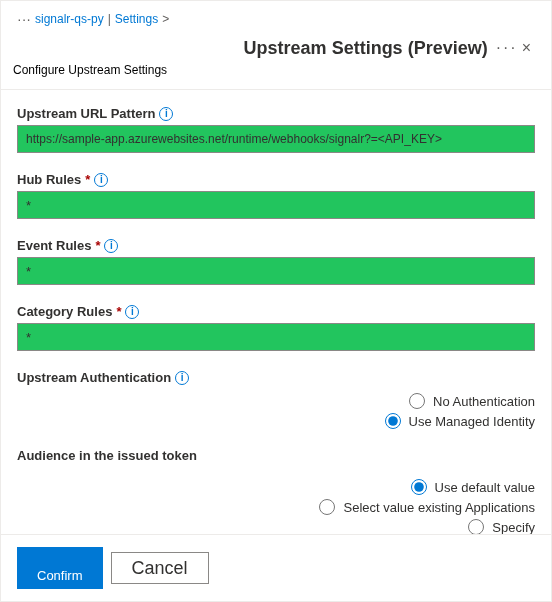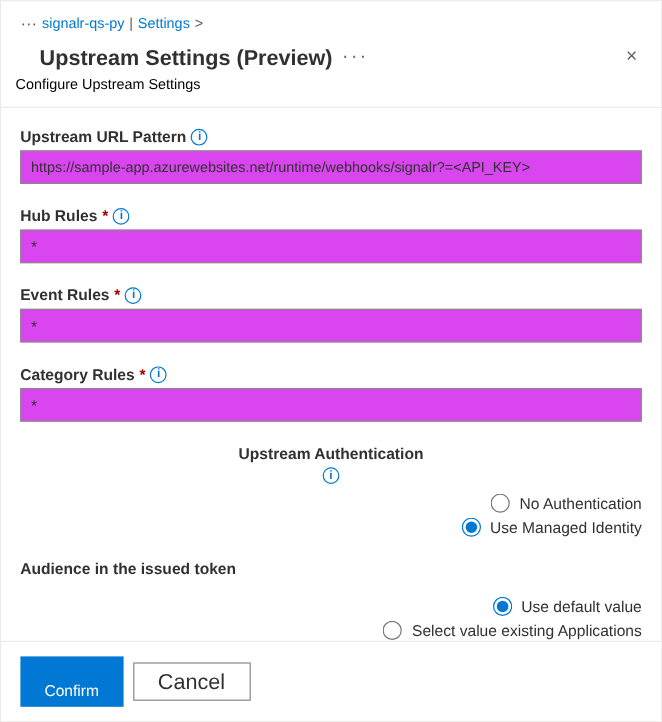--- a/index.html
+++ b/index.html
@@ -36,21 +36,21 @@
     .breadcrumb-sep {
       color: #605e5c;
     }
     .breadcrumb-dots {
       color: #605e5c;
       font-size: 14px;
     }
     .header {
       display: flex;
       align-items: center;
-      justify-content: space-between;
+      justify-content: flex-end;
       padding: 4px 16px 2px 32px;
     }
     .header-left {
       display: flex;
       align-items: center;
       gap: 8px;
     }
     .title {
       font-size: 18px;
       font-weight: 600;
@@ -116,35 +116,34 @@
       font-weight: bold;
       cursor: pointer;
     }
     .text-input {
       width: 100%;
       height: 28px;
       border: 1px solid #8a8886;
       padding: 4px 8px;
       font-size: 13px;
       color: #323130;
-      background: #d946ef;
+      background: #22c55e;
       outline: none;
     }
     .url-input {
       font-size: 12px;
     }
     .section-label {
       font-size: 13px;
       font-weight: 600;
       color: #323130;
       margin-bottom: 8px;
       display: flex;
       align-items: center;
       gap: 4px;
-      flex-direction: column;
     }
     .radio-group {
       display: flex;
       flex-direction: column;
       gap: 4px;
       margin-bottom: 12px;
     }
     .radio-item {
       display: flex;
       align-items: center;

